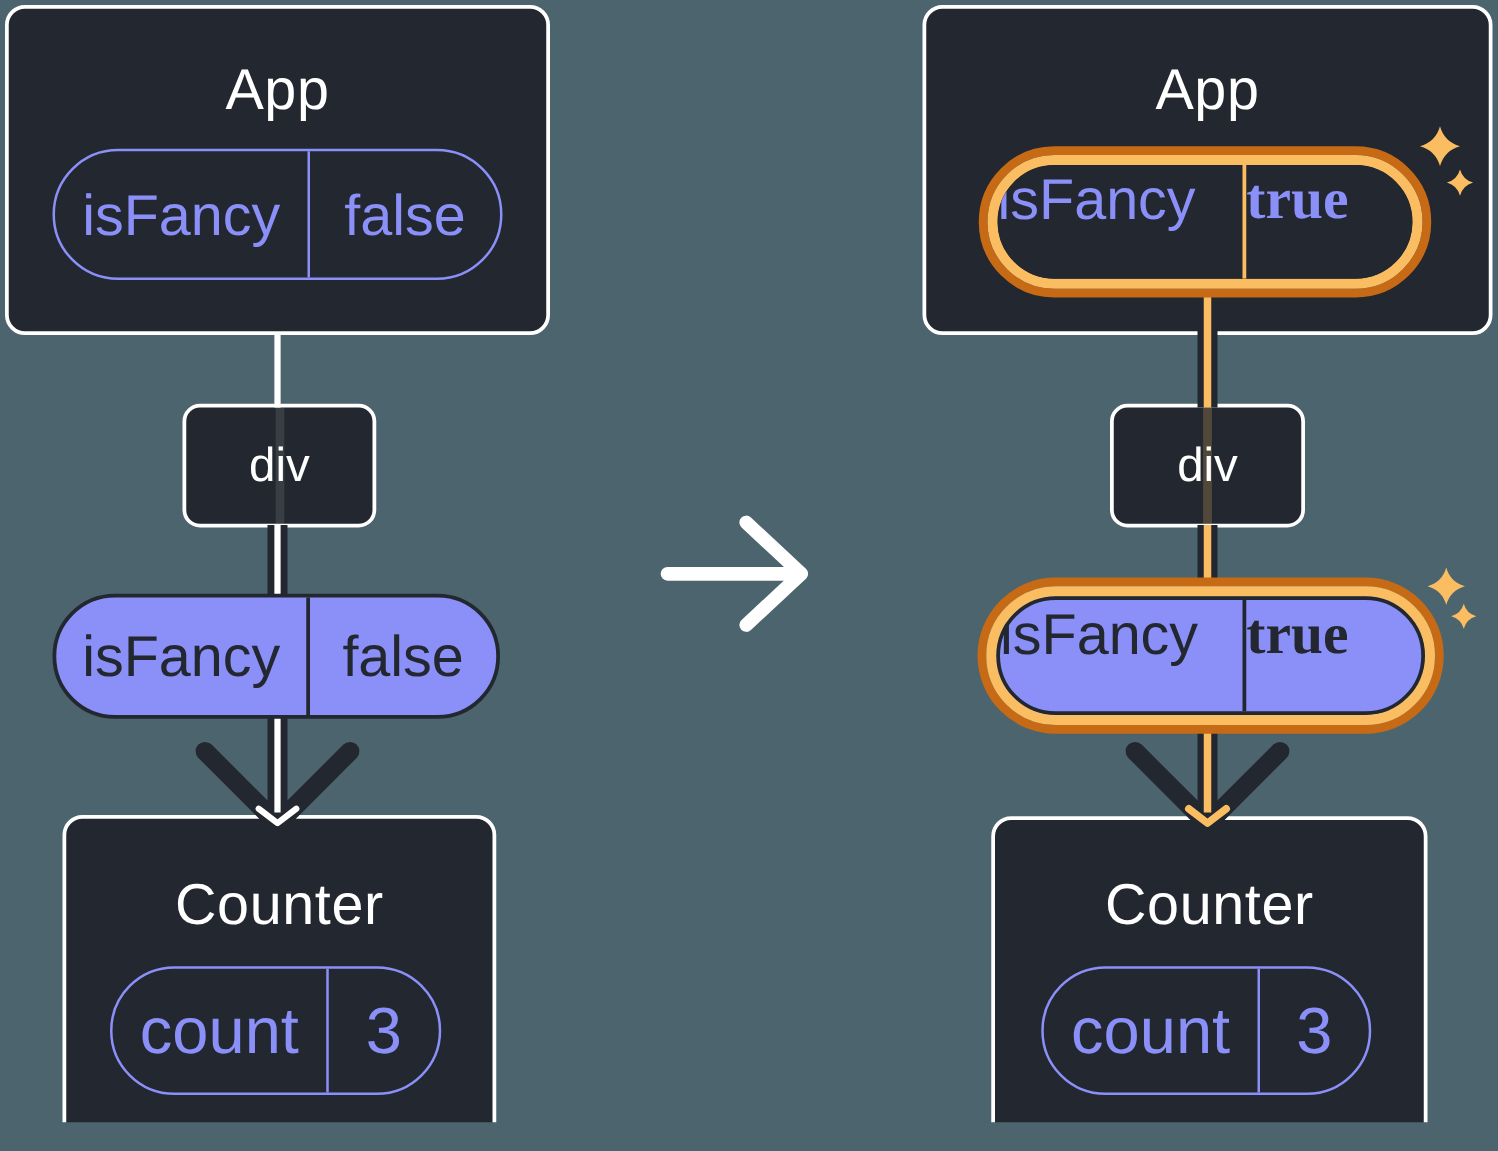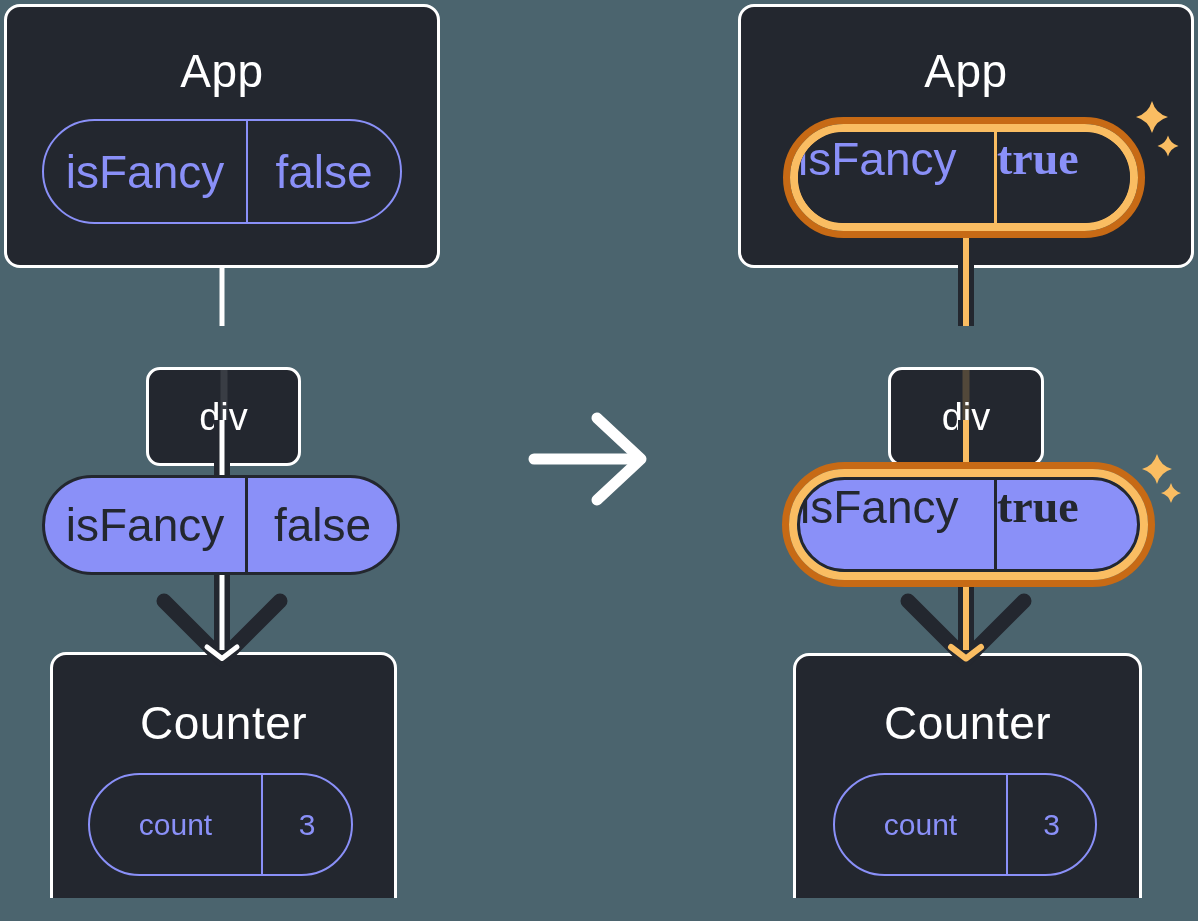--- a/index.html
+++ b/index.html
@@ -4,32 +4,32 @@
 <style>
   :root{
     --background:#4B646E; --panel:#23272F; --white:#FFFFFF; --purple:#8A90F8;
     --dark:#23272F; --orange_dark:#C76A15; --orange_light:#FABD62;
   }
   *{margin:0;padding:0;box-sizing:border-box;}
   html,body{background:var(--background);}
   .stage{position:relative;width:1198px;height:898px;background:var(--background);
     font-family:"Liberation Sans",sans-serif;overflow:hidden;}
   .box{position:absolute;background:var(--panel);border:3.5px solid var(--white);border-radius:16px;}
-  .divbox{border-radius:14px;display:flex;align-items:center;justify-content:center;margin-top:44px;}
+  .divbox{border-radius:14px;display:flex;align-items:center;justify-content:center;}
   .stripe{position:absolute;left:50%;transform:translateX(-50%);top:0;bottom:0;width:7px;}
   .stripe.cold{background:rgba(255,255,255,0.10);}
   .stripe.warm{background:rgba(250,189,98,0.22);}
   .title{position:absolute;text-align:center;color:var(--white);font-size:46px;line-height:1;letter-spacing:.5px;}
   .divlabel{color:var(--white);font-size:38px;line-height:1;position:relative;z-index:1;}
   .pill{position:absolute;display:flex;border-radius:999px;font-size:46px;}
   .pill .cell{display:flex;align-items:center;justify-content:center;height:100%;}
   .pill .cell.grow{flex:1;}
   .pill--outline{border:2px solid var(--purple);color:var(--purple);}
   .pill--outline .cell:first-child{border-right:2px solid var(--purple);}
-  .pill--state{font-size:30px;}
+  .pill--state{font-size:52px;}
   .pill--fill{background:var(--purple);border:3px solid var(--dark);color:var(--dark);}
   .pill--fill .cell:first-child{border-right:3px solid var(--dark);}
   .ring{position:absolute;border:7px solid var(--orange_dark);border-radius:999px;}
   .ring-inner{width:100%;height:100%;border:8px solid var(--orange_light);border-radius:999px;display:flex;overflow:hidden;}
   .ring-inner .content{flex:1;display:flex;border-radius:999px;font-size:46px;}
   .content--dark{background:var(--panel);color:var(--purple);}
   .content--dark .cell:first-child{border-right:3px solid var(--orange_light);}
   .content--fill{background:var(--purple);border:3px solid var(--dark);color:var(--dark);}
   .content--fill .cell:first-child{border-right:3px solid var(--dark);}
   .bold{font-weight:700;font-family:Liberation Serif, serif;}

